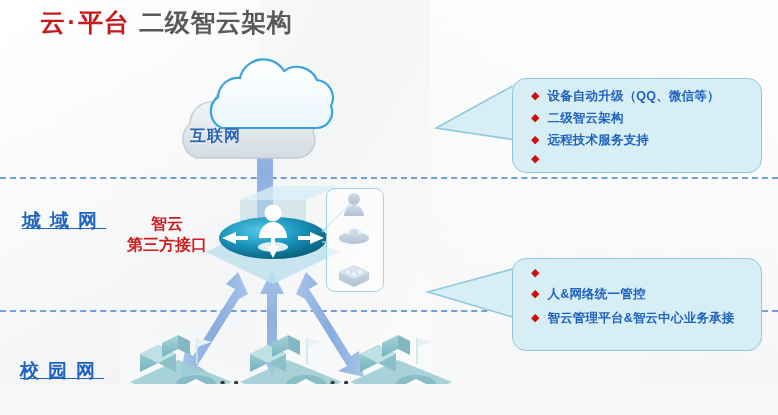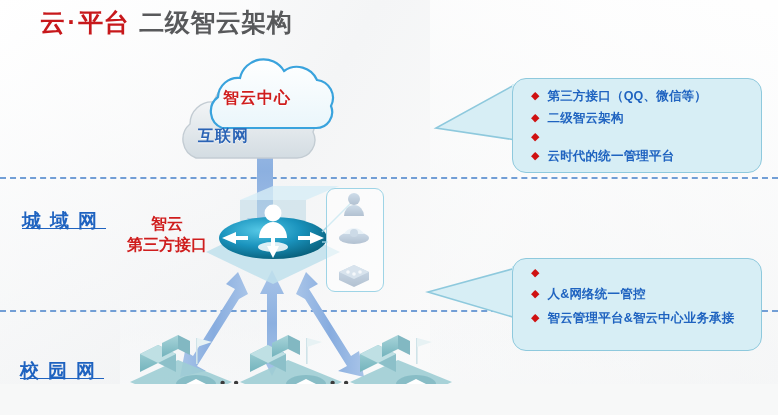--- a/index.html
+++ b/index.html
@@ -36,21 +36,21 @@
   #div1{top:177px;}
   #div2{top:310px;}
 
   
   .zone-label{position:absolute;color:#1f63c0;font-weight:bold;font-size:19px;
     letter-spacing:9px;white-space:nowrap;text-decoration:underline;}
   #zone-metro{left:22px;top:208px;}
   #zone-campus{left:20px;top:358px;}
 
   
-  #cloud-internet{position:absolute;left:176px;top:110px;width:150px;height:62px;}
+  #cloud-internet{position:absolute;left:168px;top:110px;width:150px;height:62px;}
   #cloud-internet .lbl{position:absolute;left:22px;top:16px;font-size:16px;
     font-weight:bold;color:#2a63b5;letter-spacing:1px;
     text-shadow:0 1px 0 rgba(255,255,255,.9);}
 
   #cloud-center{position:absolute;left:205px;top:72px;width:136px;height:62px;}
   #cloud-center .lbl{position:absolute;left:18px;top:16px;font-size:16px;
     font-weight:bold;color:#cf1d1d;letter-spacing:1px;
     text-shadow:0 1px 0 #fff;}
 
   
@@ -255,48 +255,45 @@
     </g>
     <g>
       <polygon points="516,268 516,318 428,292" fill="#d7eef5" stroke="#8ec9dd" stroke-width="1.6"></polygon>
       <rect x="512" y="266" width="10" height="54" fill="#d7eef5"></rect>
     </g>
   </svg>
 
   <div id="cloud-internet">
     <div class="lbl">互联网</div>
   </div>
-  <div id="cloud-center">
-    <div class="lbl">智云中心</div>
-  </div>
 
   <div id="core-label">
     <div>智云</div>
     <div>第三方接口</div>
   </div>
 
   <div class="ellipsis" id="ell1">• • •</div>
   <div class="ellipsis" id="ell2">• • •</div>
 
   <div class="callout" id="callout-top">
     <ul>
       <li>
         <span class="bullet">◆</span>
-        <span class="citem">第三方接口（QQ、微信等）</span>
+        <span class="citem">设备自动升级（QQ、微信等）</span>
       </li>
       <li>
         <span class="bullet">◆</span>
         <span class="citem">二级智云架构</span>
       </li>
       <li>
         <span class="bullet">◆</span>
-      </li>
-      <li>
-        <span class="bullet">◆</span>
-        <span class="citem">云时代的统一管理平台</span>
+        <span class="citem">远程技术服务支持</span>
+      </li>
+      <li>
+        <span class="bullet">◆</span>
       </li>
     </ul>
   </div>
 
   <div class="callout" id="callout-bottom">
     <ul>
       <li>
         <span class="bullet">◆</span>
       </li>
       <li>

